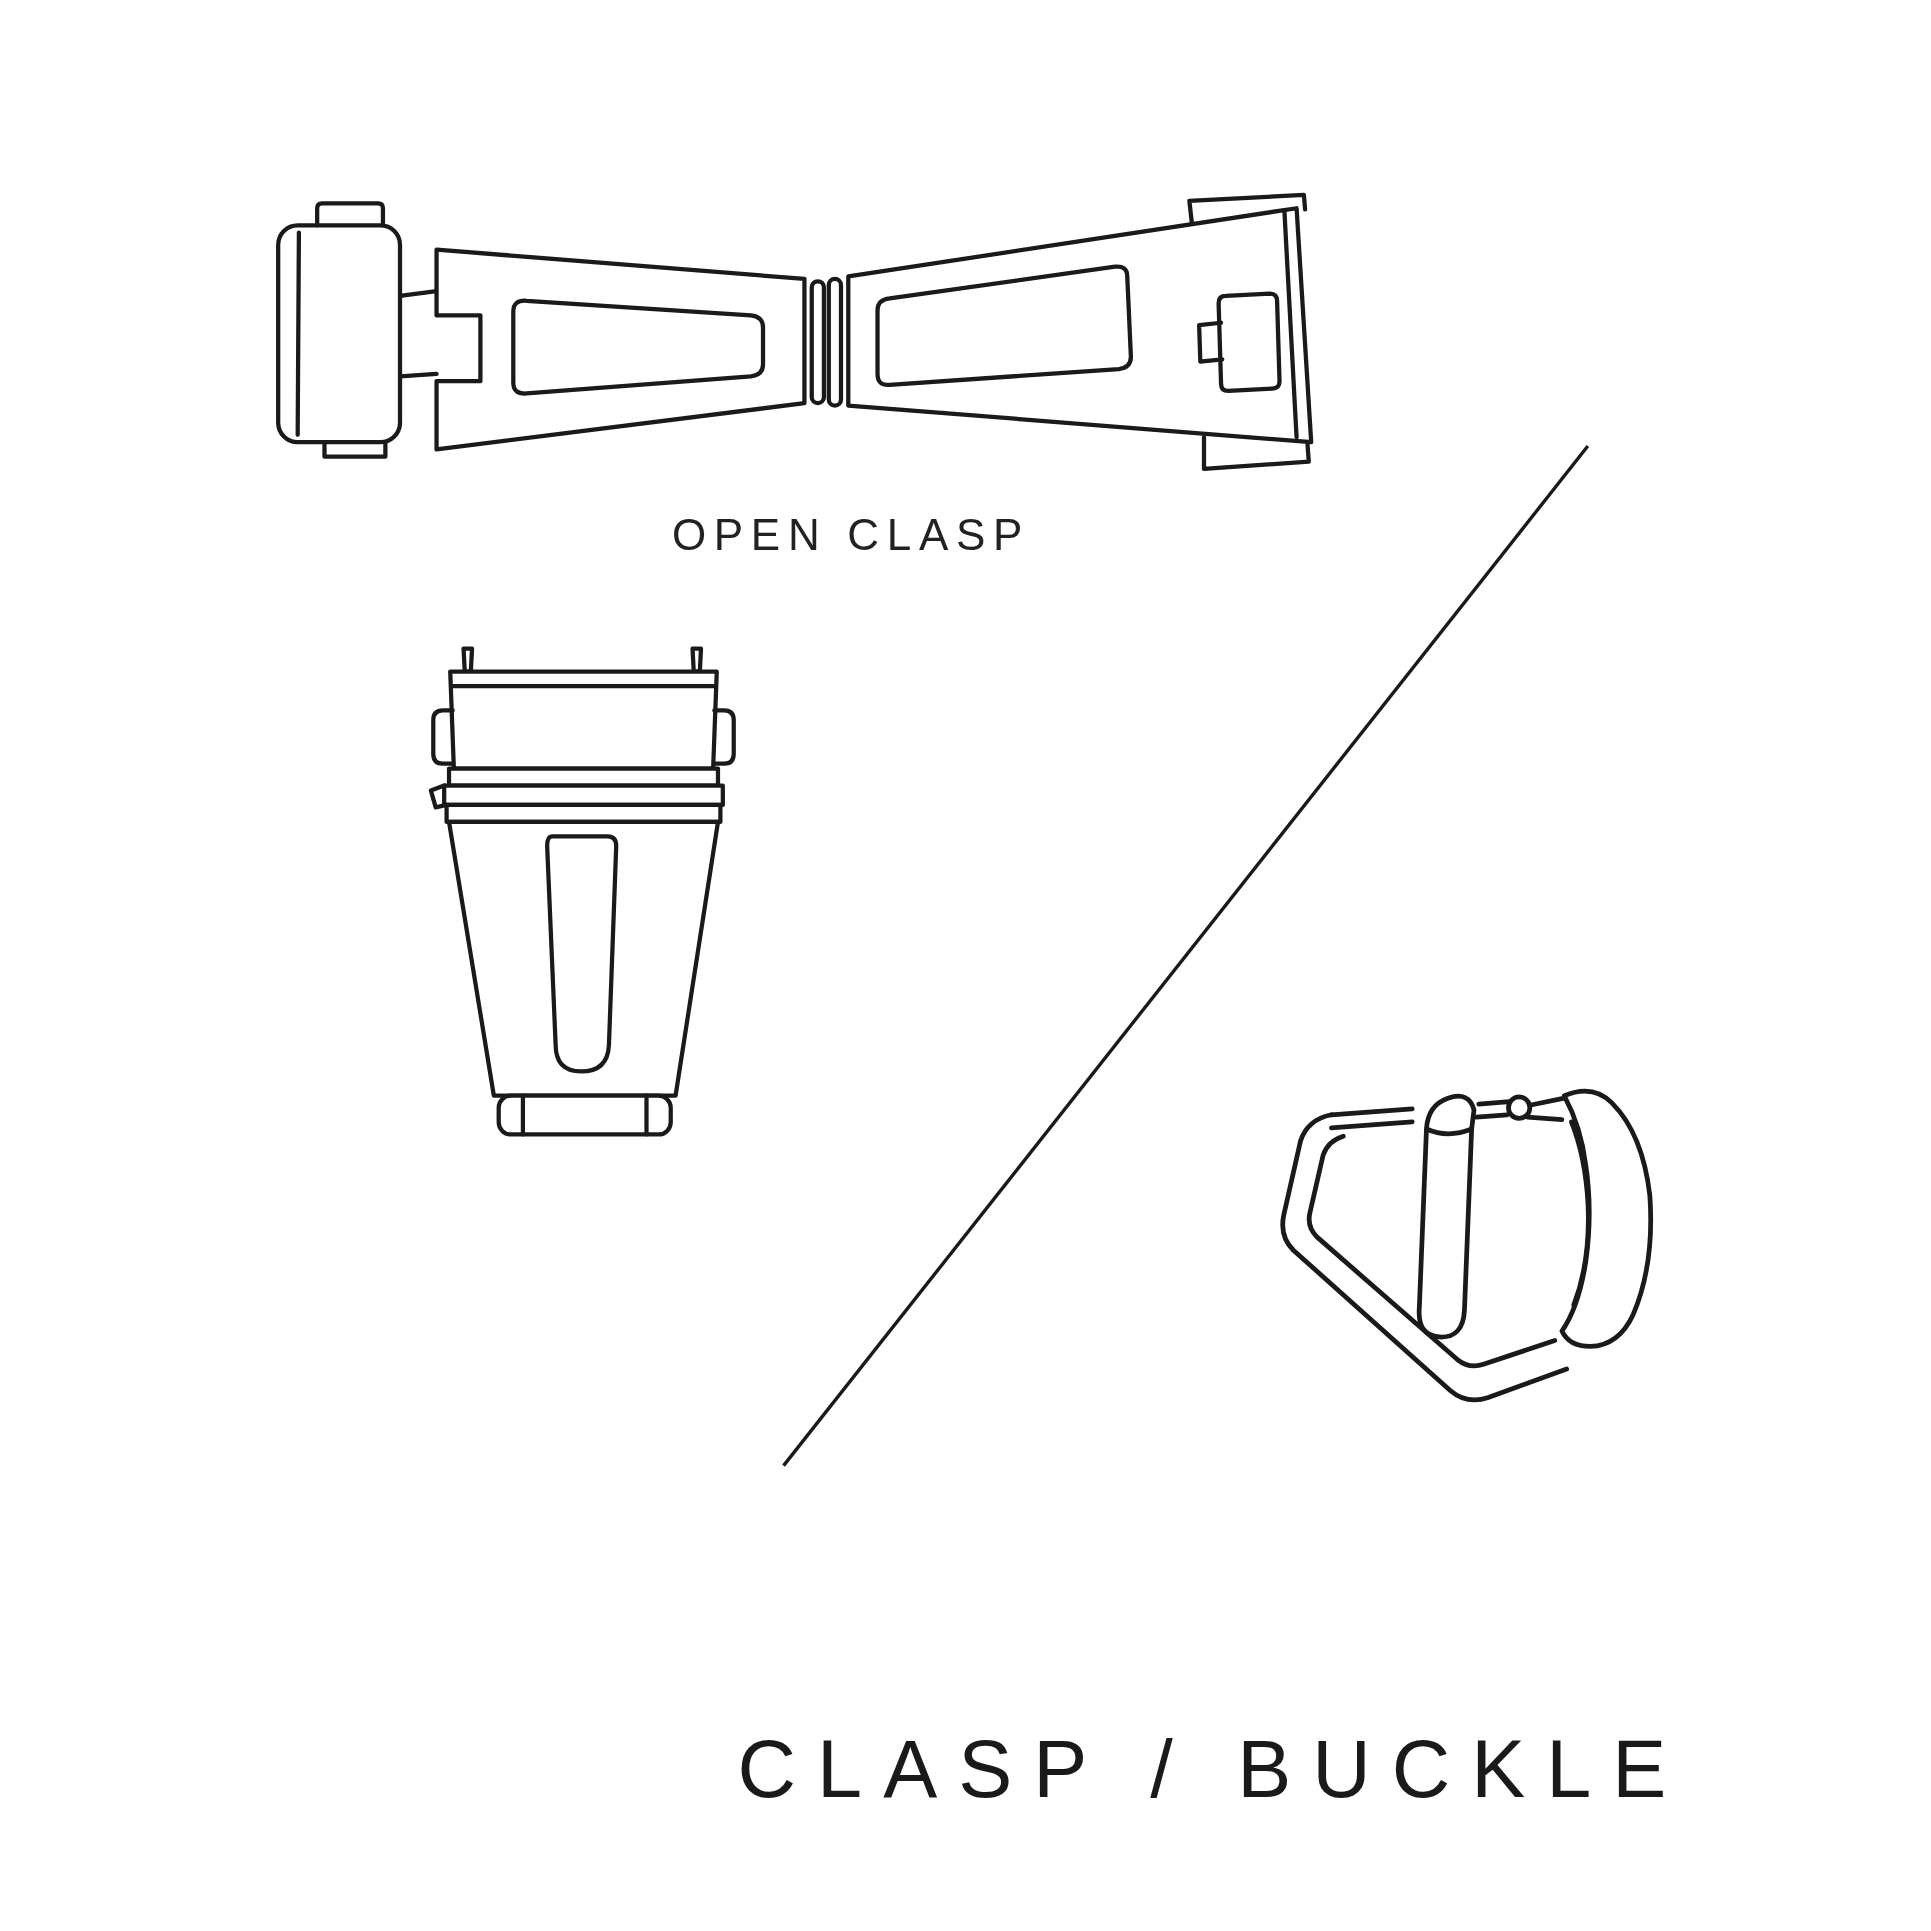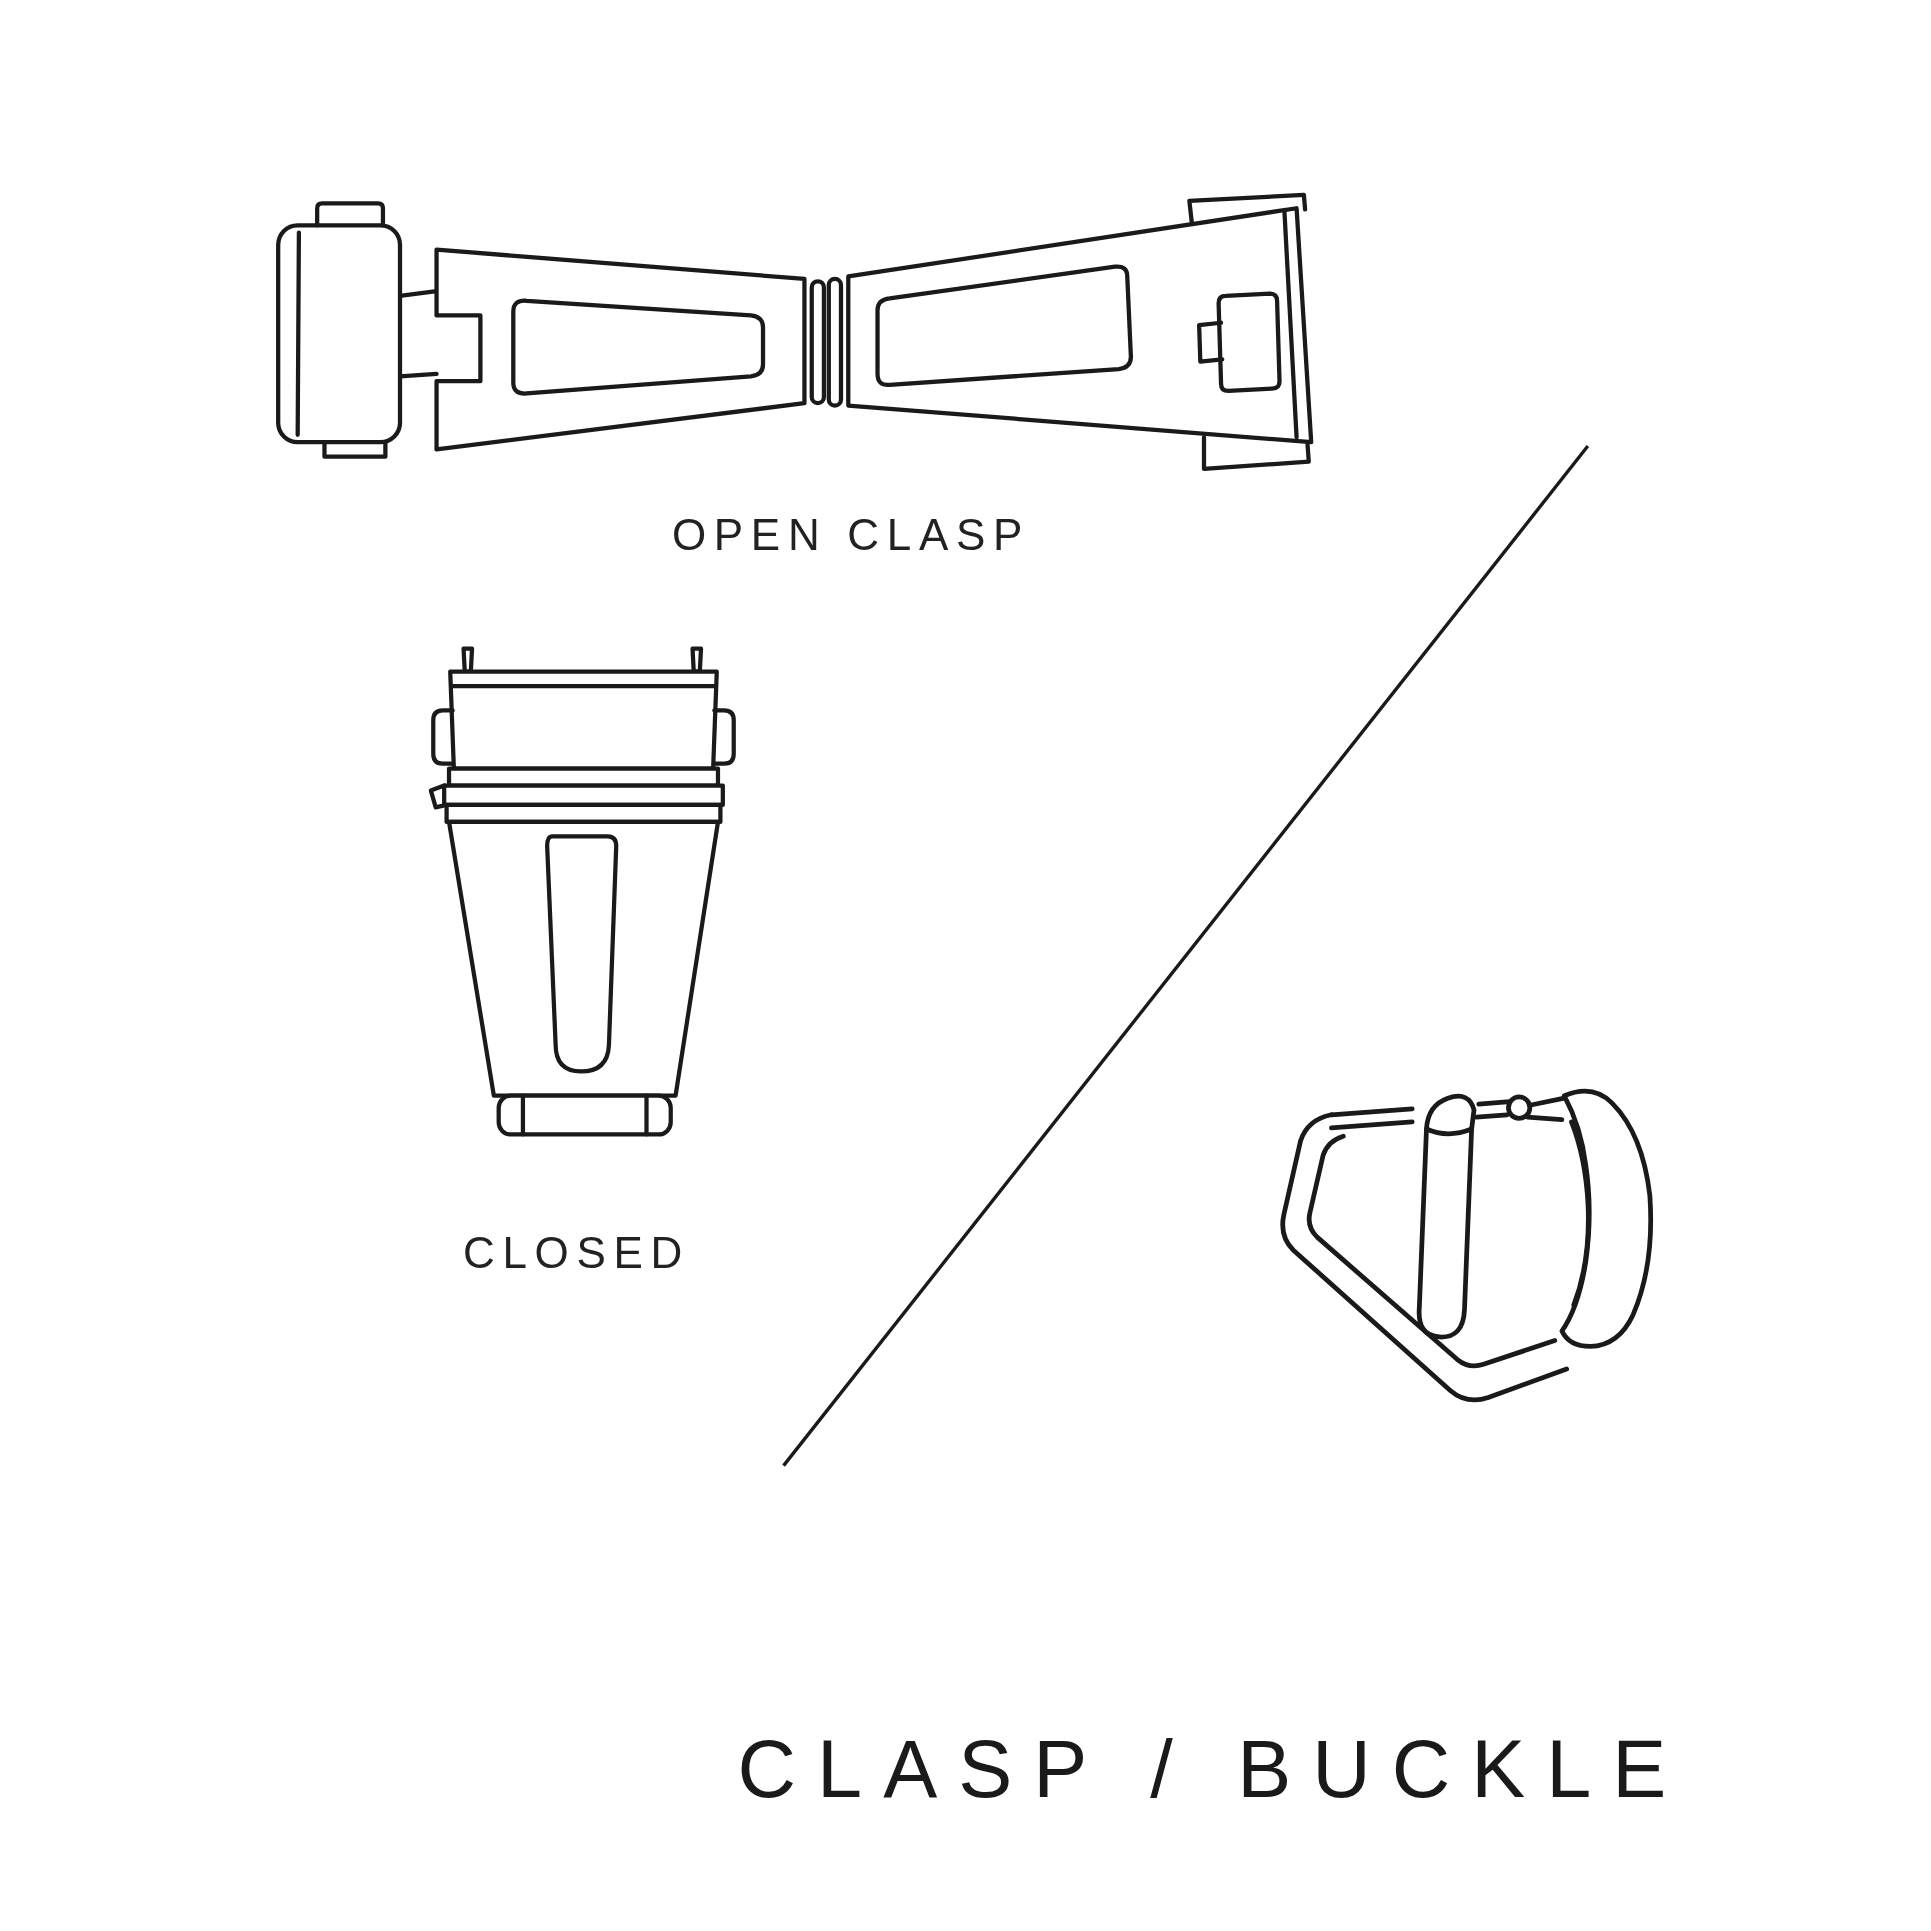--- a/index.html
+++ b/index.html
@@ -102,21 +102,20 @@
         <path d="M 19,146 L 241,146 L 206,372 L 56,372 Z"></path>
 
         <path d="M 104,158 L 150,158 Q 157,158 157,166 L 151,330 Q 150,352 128,352 Q 107,352 107,330 L 100,166 Q 100,158 104,158 Z" fill="none"></path>
 
         <rect x="60" y="372" width="142" height="32" rx="10"></rect>
         <path d="M 80,372 L 80,404 M 182,372 L 182,404" fill="none"></path>
       </g>
     </svg>
   </div>
 
-  <div class="caption" style="left:291px; top:1228px; width:483px;">CLOSED</div>
 
   <svg class="divider-layer" viewBox="0 0 2000 2000">
     <line x1="1599" y1="462" x2="766" y2="1518" class="ink" stroke-width="3.5"></line>
   </svg>
 
   <div class="fig" style="left:1228px; top:1072px; width:404px;">
     <svg viewBox="0 0 340 295">
       <g fill="#ffffff" class="ink" stroke-width="4" stroke-linejoin="round" stroke-linecap="round">
 
         <path fill="none" d="M 50,36 Q 30,40 24,58 L 10,120 Q 6,138 18,150 L 150,268 Q 164,280 182,274 L 248,250"></path>

